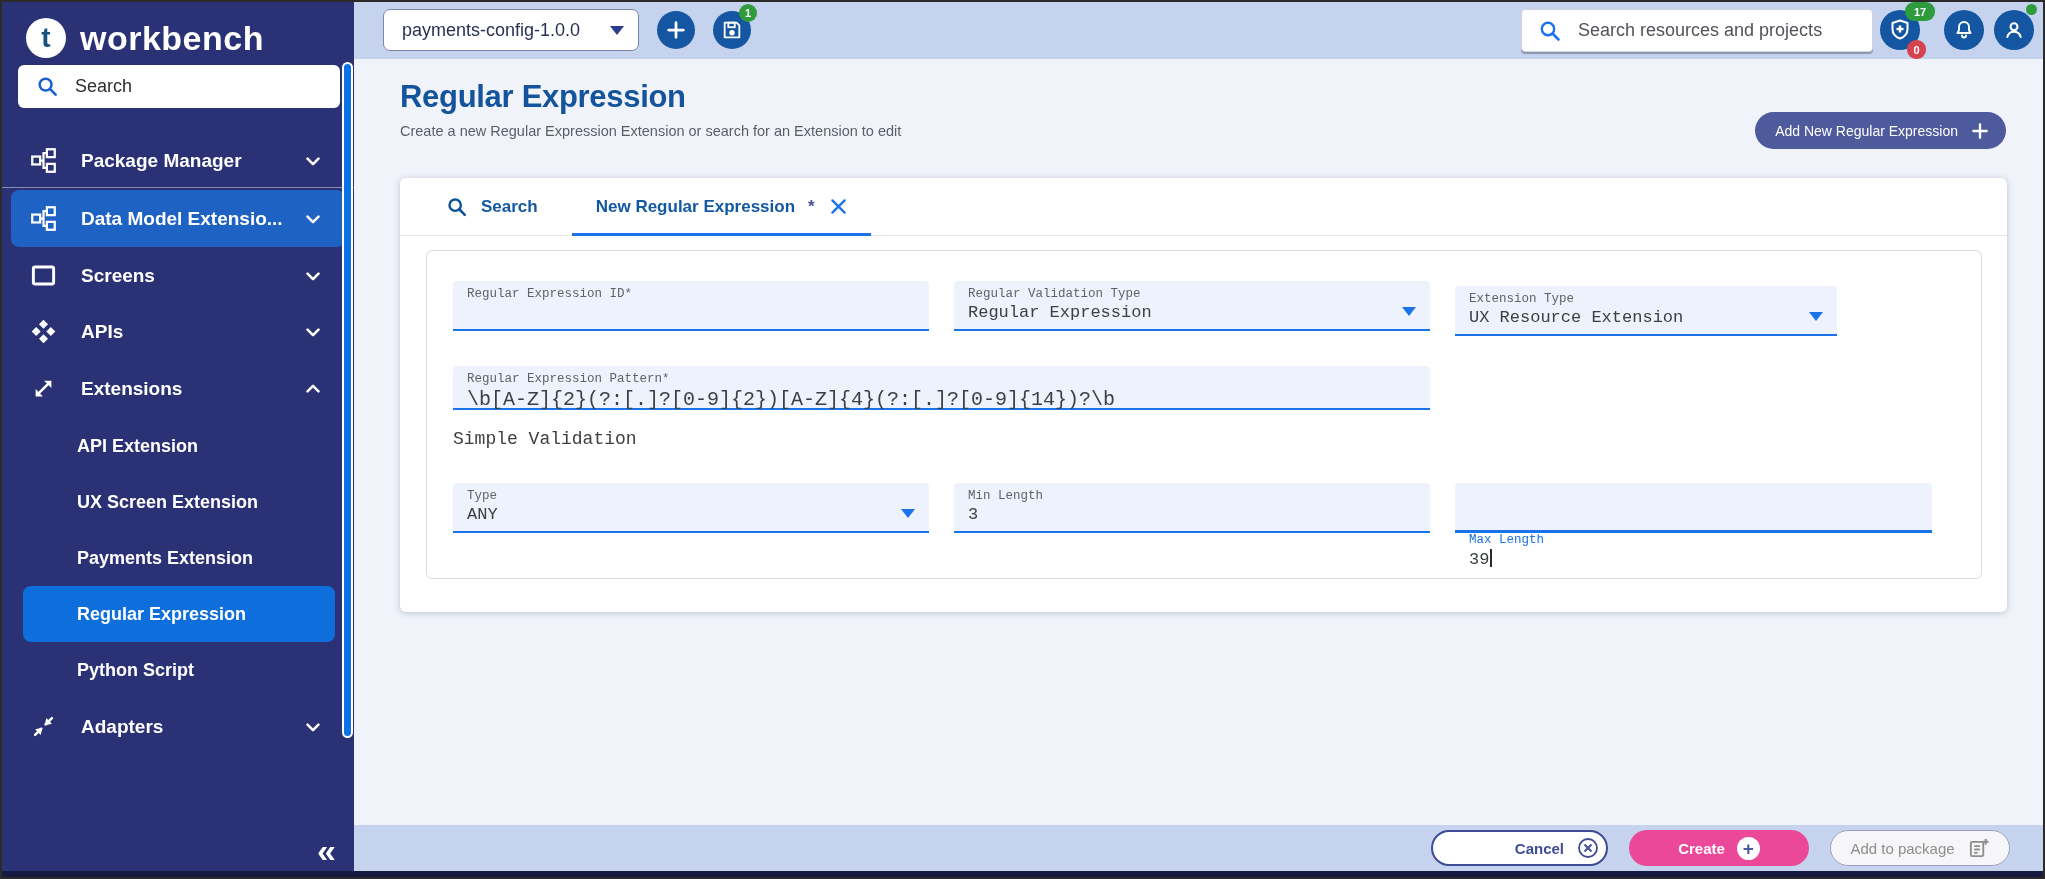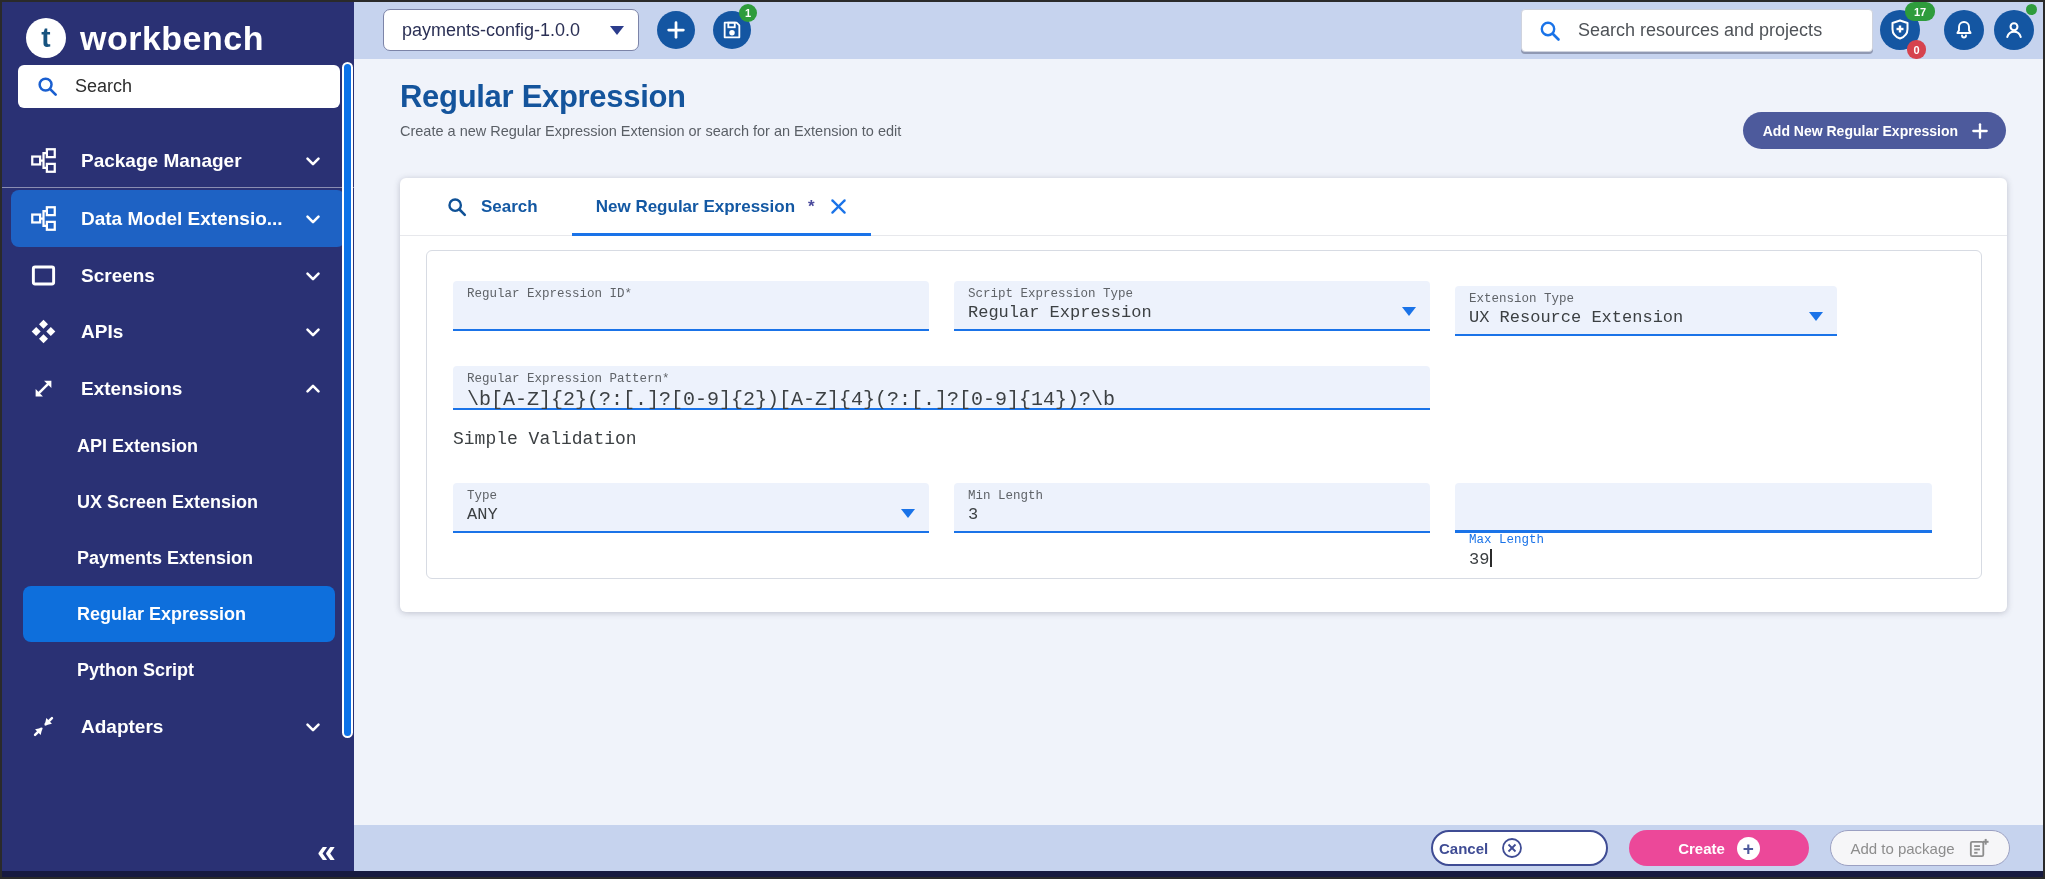--- a/index.html
+++ b/index.html
@@ -44,21 +44,21 @@
     display:flex;align-items:center;justify-content:center;z-index:6;}
   .top-search{position:absolute;left:1167px;top:7px;width:352px;height:43px;background:#fff;border-radius:4px;
     border:1px solid #cfd3de;box-shadow:0 2px 0 rgba(90,95,120,.5);display:flex;align-items:center;gap:16px;
     padding:0 0 0 16px;box-sizing:border-box;cursor:text;}
   .top-search span{color:#4f5358;font-size:18px;white-space:nowrap;}
   
   .content{position:absolute;left:352px;top:57px;width:1693px;height:771px;background:#f0f3fa;}
   .page-title{position:absolute;left:46px;top:20px;margin:0;font-size:31px;font-weight:bold;color:#14549c;letter-spacing:-.3px;}
   .page-subtitle{position:absolute;left:46px;top:64px;margin:0;font-size:14.5px;color:#5a5f66;}
   .add-new-btn{position:absolute;right:41px;top:53px;height:37px;border:none;border-radius:19px;background:#4d5a9c;
-    color:#fff;font-size:14px;font-weight:bold;font-family:inherit;display:flex;align-items:center;gap:12px;
+    color:#fff;font-size:14px;font-weight:normal;font-family:inherit;display:flex;align-items:center;gap:12px;
     padding:0 16px 0 20px;cursor:pointer;}
   .panel{position:absolute;left:46px;top:119px;width:1607px;height:434px;background:#ffffff;border-radius:6px;
     box-shadow:0 1px 6px rgba(60,64,90,.28);}
   .tabbar{position:relative;height:57px;border-bottom:1px solid #e7e8ec;display:flex;align-items:stretch;padding-left:4px;}
   .tab{position:relative;display:flex;align-items:center;gap:13px;cursor:pointer;color:#1358a3;font-size:17px;font-weight:600;}
   .tab.search-tab{padding:0 34px 0 42px;}
   .tab.active-tab{padding:0 22px 0 24px;}
   .tab.active-tab::after{content:"";position:absolute;left:0;right:0;bottom:-1px;height:3px;background:#1a73e8;}
   .tab .dirty{color:#4a4a9c;font-size:17px;font-weight:600;}
   .card{position:absolute;left:26px;top:72px;width:1556px;height:329px;border:1px solid #d7dbe3;border-radius:6px;
@@ -71,21 +71,21 @@
     border-left:7px solid transparent;border-right:7px solid transparent;border-top:9px solid #1a73e8;}
   .field.focused{border-bottom-width:3px;}
   .field.focused .flabel{color:#1a73e8;margin-top:44px;}
   .text-cursor{display:inline-block;width:2px;height:18px;background:#2b2b2b;vertical-align:-3px;margin-left:1px;}
   .section-heading{position:absolute;left:26px;top:178px;font-size:18px;color:#3c4043;}
   
   .bottombar{position:absolute;left:352px;bottom:6px;width:1693px;height:46px;background:#c6d3ee;
     display:flex;align-items:center;justify-content:flex-end;gap:21px;padding-right:37px;box-sizing:border-box;}
   .btn{height:36px;border-radius:18px;display:flex;align-items:center;gap:12px;font-family:inherit;
     font-size:15px;font-weight:bold;cursor:pointer;box-sizing:border-box;}
-  .btn-cancel{width:177px;justify-content:flex-start;background:#ffffff;border:2px solid #3f4c94;color:#3f4c94;}
+  .btn-cancel{width:177px;justify-content:flex-end;background:#ffffff;border:2px solid #3f4c94;color:#3f4c94;}
   .btn-create{width:180px;justify-content:center;background:#ec4899;border:none;color:#ffffff;}
   .btn-addpkg{width:180px;justify-content:center;background:#f6f6f8;border:1.5px solid #9ba0c2;color:#8d8d8d;font-weight:normal;font-size:15px;}
   .plus-circle{width:23px;height:23px;border-radius:50%;background:#ffffff;color:#4d5a9c;font-size:19px;font-weight:bold;
     display:flex;align-items:center;justify-content:center;line-height:1;}
   .bottom-edge{position:absolute;left:0;bottom:0;width:100%;height:6px;background:#171a40;z-index:7;}
   svg{display:block;}
 </style>
 </head>
 <body>
 
@@ -294,21 +294,21 @@
             </svg>
         </div>
       </div>
 
       <div class="card">
         <div class="field" style="left:26px;top:30px;width:476px;">
           <div class="flabel">Regular Expression ID*</div>
         </div>
 
         <div class="field" style="left:527px;top:30px;width:476px;">
-          <div class="flabel">Script Expression Type</div>
+          <div class="flabel">Regular Validation Type</div>
           <div class="fvalue">Regular Expression</div>
           <div class="caret"></div>
         </div>
 
         <div class="field" style="left:1028px;top:16px;width:382px;margin-top:19px;">
           <div class="flabel">Extension Type</div>
           <div class="fvalue">UX Resource Extension</div>
           <div class="caret"></div>
         </div>
 

